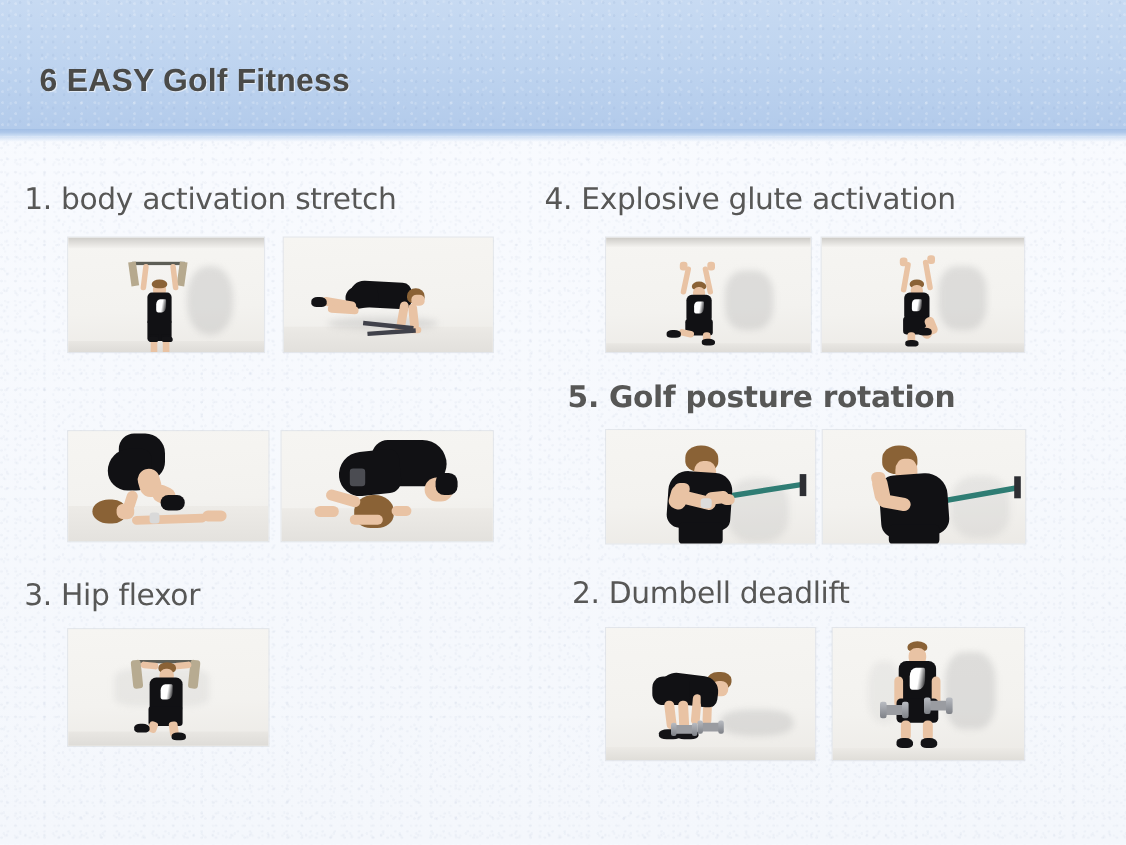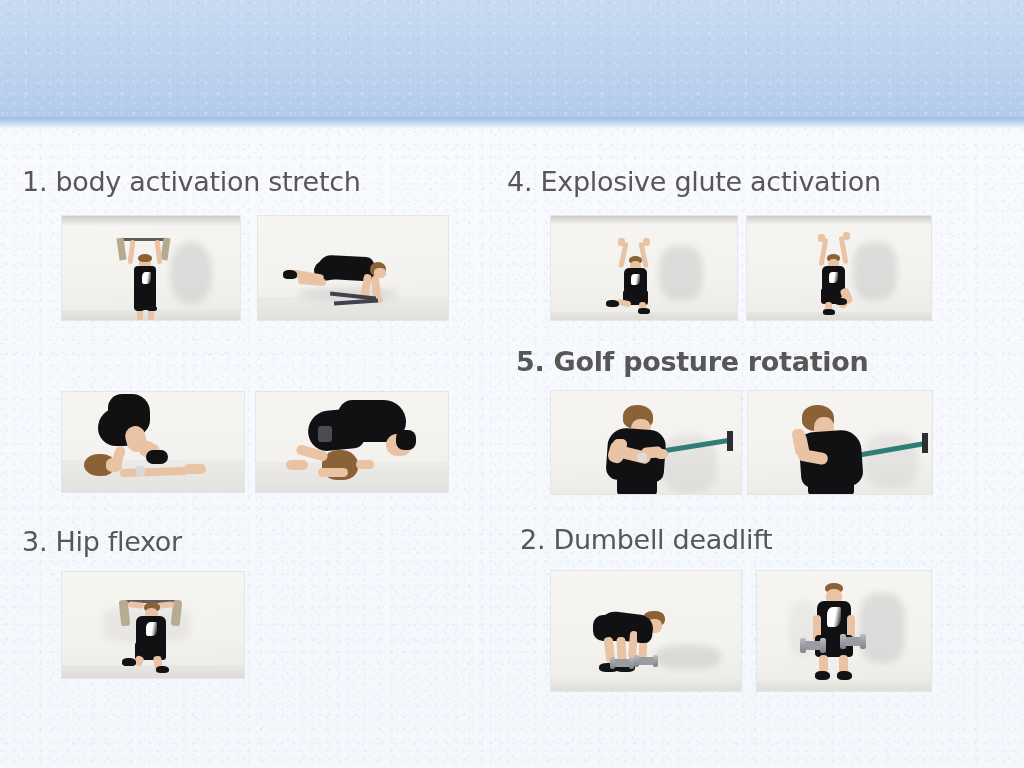--- a/index.html
+++ b/index.html
@@ -162,20 +162,21 @@
   }
 </style>
 </head>
 <body>
 
 <div class="slide">
 
   <div class="header-band"></div>
   <div class="header-stripe"></div>
   <div class="header-stripe-soft"></div>
+  <div class="slide-title">6 EASY Golf Fitness</div>
 
   <div class="ex-title" style="left:22px; top:166px;">1. body activation stretch</div>
 
   <div class="photo" style="left:62px; top:216px; width:178px; height:104px;">
     <div class="bg"></div>
     <div class="ceil" style="height:10%; background:linear-gradient(180deg,#cfcdc9,#f4f3f0);"></div>
     <div class="floor" style="height:10%;"></div>
     <div class="shadow-blob" style="left:108px; top:26px; width:42px; height:62px; border-radius:45%;"></div>
 
     <div class="club" style="left:58px; top:22px; width:48px; height:3px;"></div>
@@ -294,21 +295,21 @@
 
     <div class="bp" style="left:73px; top:70px; width:31px; height:18px; border-radius:3px;"></div>
 
     <div class="skin" style="left:92px; top:84px; width:8px; height:14px; border-radius:3px; transform:rotate(-8deg);"></div>
     <div class="shoe" style="left:94px; top:94px; width:13px; height:7px;"></div>
 
     <div class="skin" style="left:73px; top:84px; width:8px; height:10px; border-radius:3px; transform:rotate(20deg);"></div>
     <div class="shoe" style="left:60px; top:86px; width:14px; height:8px;"></div>
   </div>
 
-  <div class="ex-title" style="left:507px; top:166px;">4. Explosive glute activation</div>
+  <div class="ex-title" style="left:495px; top:166px;">4. Explosive glute activation</div>
 
   <div class="photo" style="left:551px; top:216px; width:186px; height:104px;">
     <div class="bg"></div>
     <div class="ceil" style="height:9%; background:linear-gradient(180deg,#cdcbc7,#f5f4f1);"></div>
     <div class="floor" style="height:8%;"></div>
     <div class="shadow-blob" style="left:108px; top:30px; width:44px; height:54px; border-radius:38%;"></div>
 
     <div class="skin" style="left:70px; top:26px; width:5px; height:26px; border-radius:3px; transform:rotate(12deg);"></div>
     <div class="skin" style="left:90px; top:26px; width:5px; height:26px; border-radius:3px; transform:rotate(-12deg);"></div>
     <div class="skin" style="left:67px; top:22px; width:7px; height:8px; border-radius:3px;"></div>

